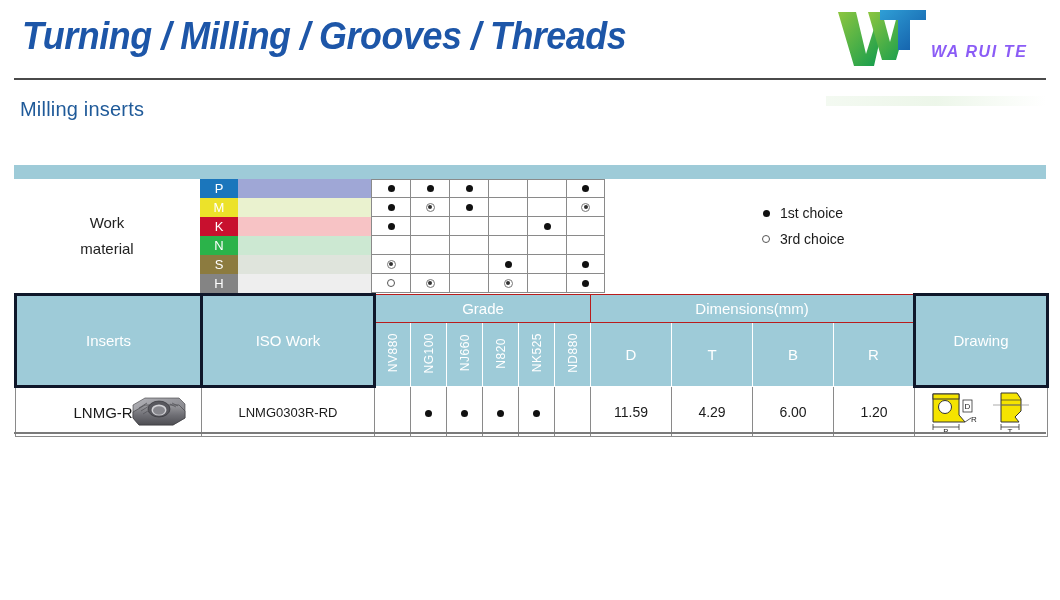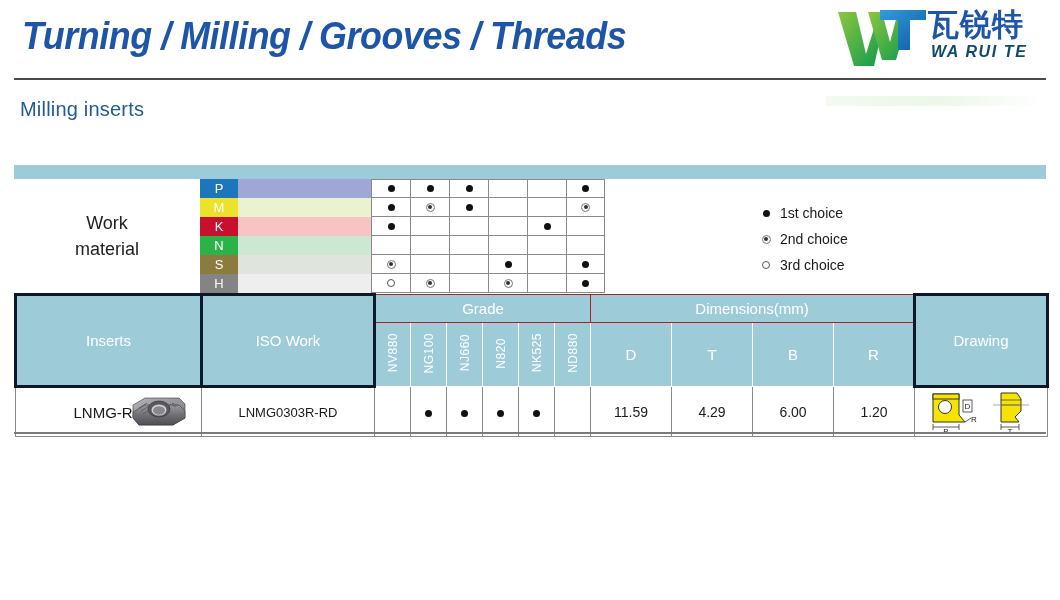--- a/index.html
+++ b/index.html
@@ -64,21 +64,21 @@
     letter-spacing: 1px;
     line-height: 34px;
     white-space: nowrap;
   }
   #logo-en {
     position: absolute;
     left: 95px; top: 37px;
     font-size: 16px;
     font-weight: bold;
     font-style: italic;
-    color: #0c4a6e;
+    color: #8b5cf6;
     letter-spacing: 1.6px;
     white-space: nowrap;
   }
 
   
   #watermark {
     position: absolute;
     left: 826px; top: 96px;
     width: 220px; height: 10px;
     background: linear-gradient(90deg, rgba(140,200,120,0.10), rgba(140,200,120,0.16), rgba(255,255,255,0));
@@ -108,21 +108,21 @@
     width: 1032px; height: 114px;
   }
   #material-label {
     position: absolute;
     left: 0; top: 0;
     width: 186px; height: 114px;
     display: flex;
     flex-direction: column;
     align-items: center;
     justify-content: center;
-    font-size: 18px;
+    font-size: 15px;
     color: #222;
     line-height: 26px;
   }
   #material-rows {
     position: absolute;
     left: 186px; top: 0;
     width: 406px; height: 114px;
   }
   .mat-row {
     position: relative;
@@ -310,21 +310,20 @@
             <linearGradient id="gBlue" x1="0" y1="0" x2="1" y2="1">
               <stop offset="0%" stop-color="#2f9fd6"></stop>
               <stop offset="100%" stop-color="#1159a6"></stop>
             </linearGradient>
           </defs>
           <path d="M2 4 L20 4 L30 46 L40 14 L48 14 L38 58 L18 58 Z" fill="url(#gGreen)"></path>
           <path d="M32 4 L46 4 L54 34 L62 4 L74 4 L60 52 L46 52 Z" fill="url(#gGreen)"></path>
           <path d="M44 2 L90 2 L90 12 L74 12 L74 42 L62 42 L62 12 L44 12 Z" fill="url(#gBlue)"></path>
         </svg>
       </div>
-      <div id="logo-cn">瓦锐特</div>
       <div id="logo-en">WA RUI TE</div>
     </div>
 
     <div id="header-rule"></div>
   </div>
 
   <div id="watermark"></div>
 
   <div id="section-title">Milling inserts</div>
 
@@ -444,26 +443,20 @@
         </div>
       </div>
   </div>
 
   <div id="legend">
       <div class="legend-item">
         <span class="legend-glyph">
           <span class="sym sym-1"></span>
         </span>
         <span>1st choice</span>
-      </div>
-      <div class="legend-item">
-        <span class="legend-glyph">
-          <span class="sym sym-2"></span>
-        </span>
-        <span>2nd choice</span>
       </div>
       <div class="legend-item">
         <span class="legend-glyph">
           <span class="sym sym-3"></span>
         </span>
         <span>3rd choice</span>
       </div>
     </div>
 
   <table id="main-table">

